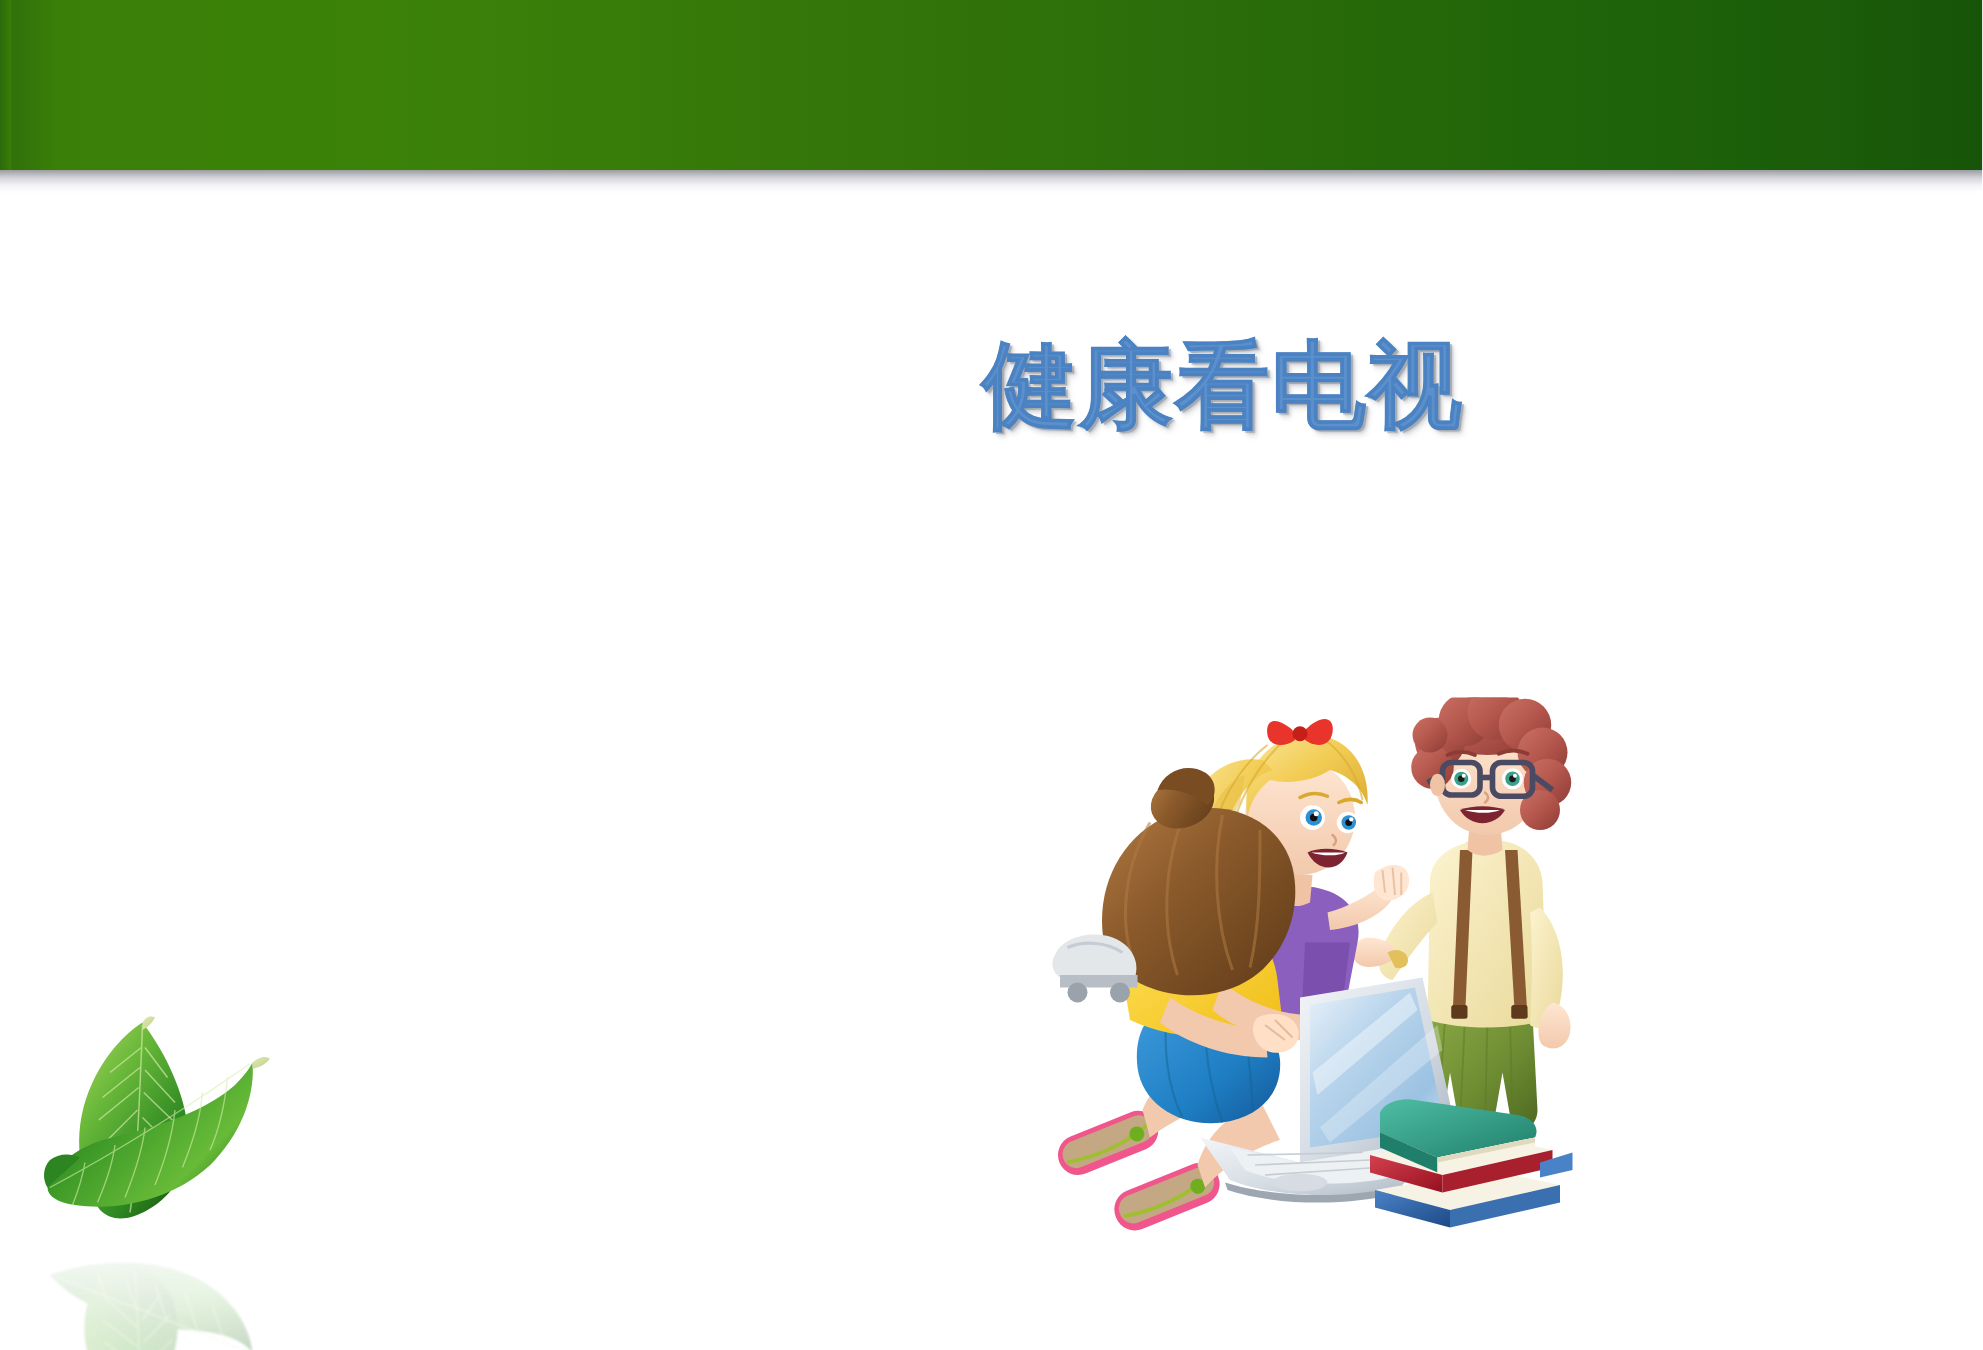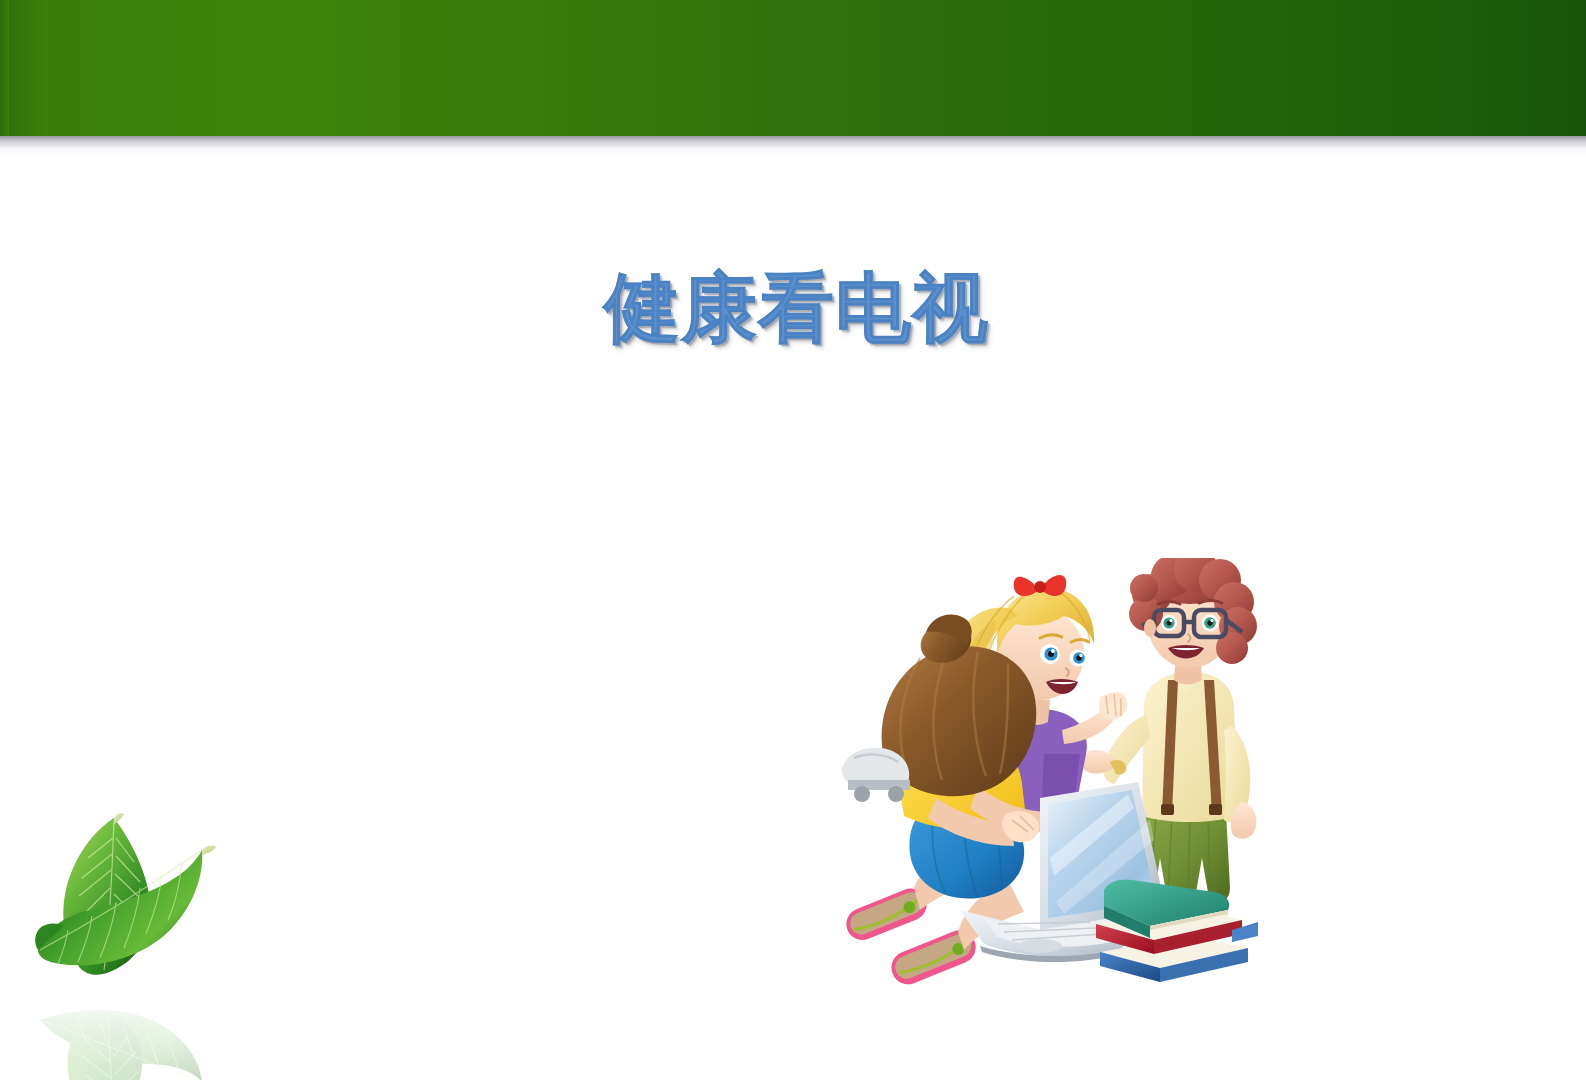--- a/index.html
+++ b/index.html
@@ -55,24 +55,25 @@
         rgba(116,116,126,0.72) 0%,
         rgba(160,158,172,0.45) 28%,
         rgba(205,202,216,0.22) 56%,
         rgba(240,238,246,0.07) 80%,
         rgba(255,255,255,0) 100%);
   }
 
   
   .title-wrap {
     position: absolute;
-    left: 604px;
+    left: 628px;
     top: 262px;
     width: 700px;
     height: 100px;
+    text-align: center;
   }
   .slide-title {
     font-family: "DejaVu Sans", "Liberation Sans", sans-serif;
     font-size: 76px;
     line-height: 92px;
     font-weight: 700;
     color: #5b90cd;
     letter-spacing: 1px;
     white-space: nowrap;
     text-shadow:

